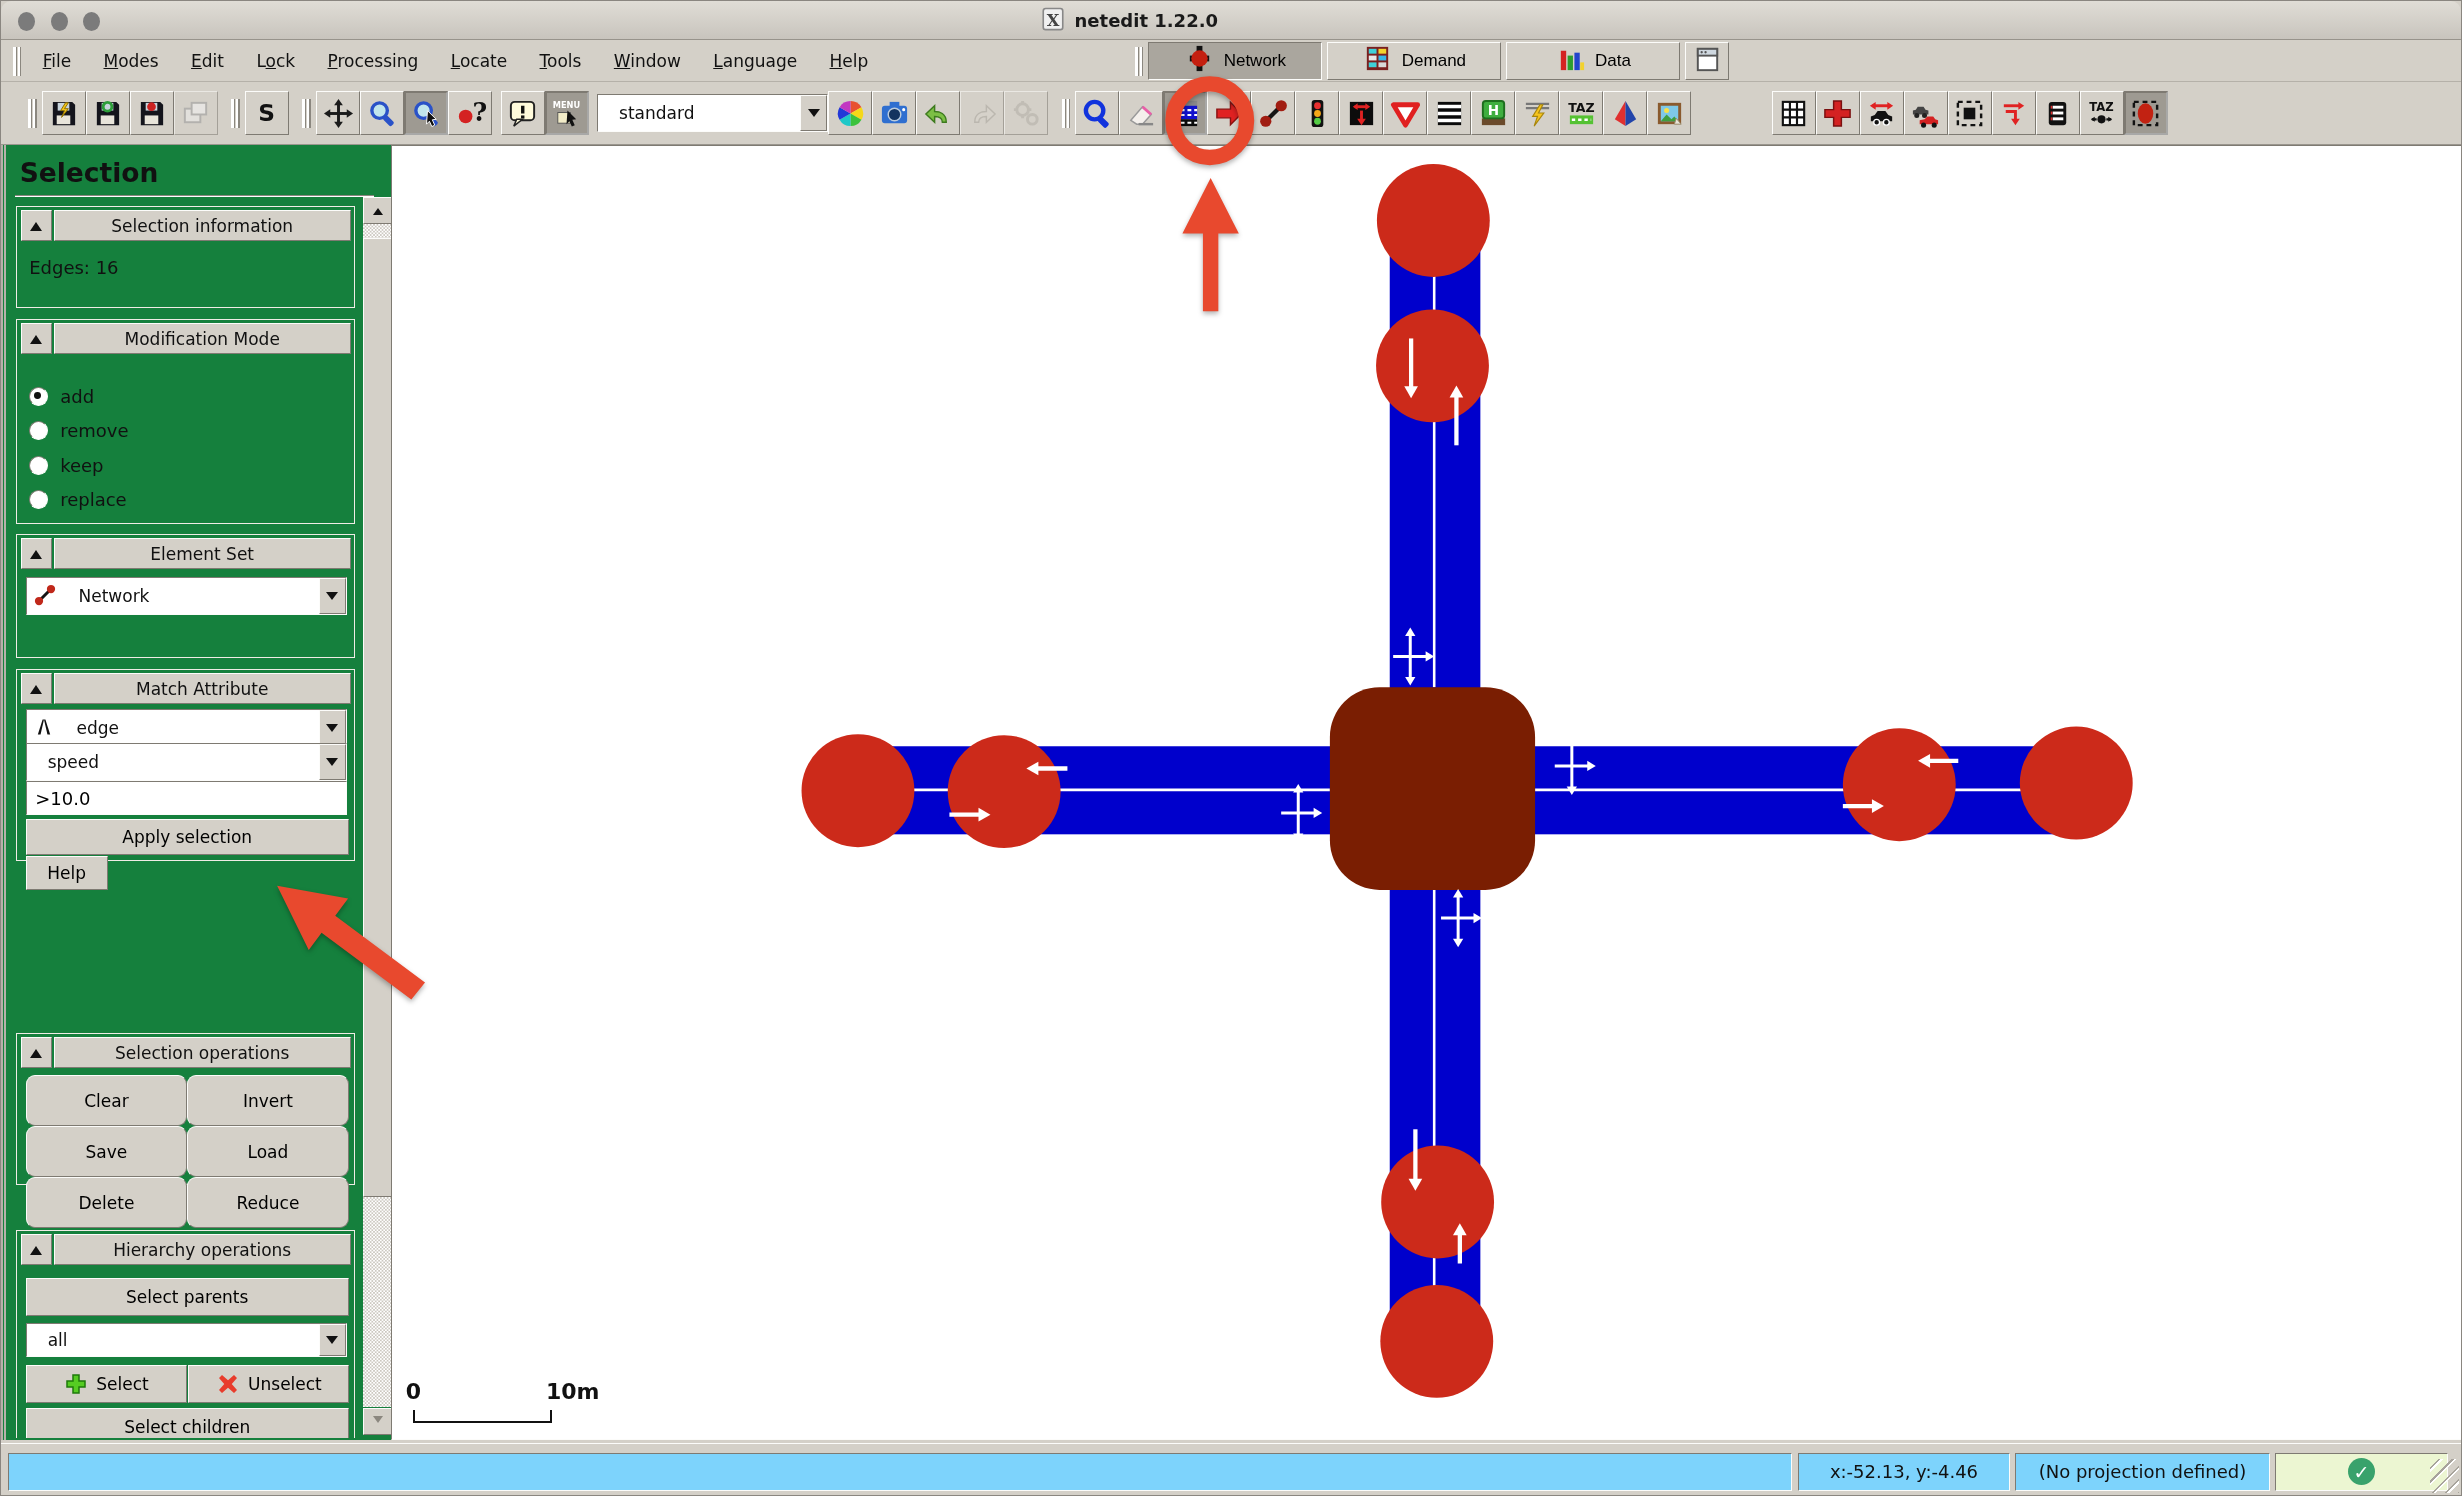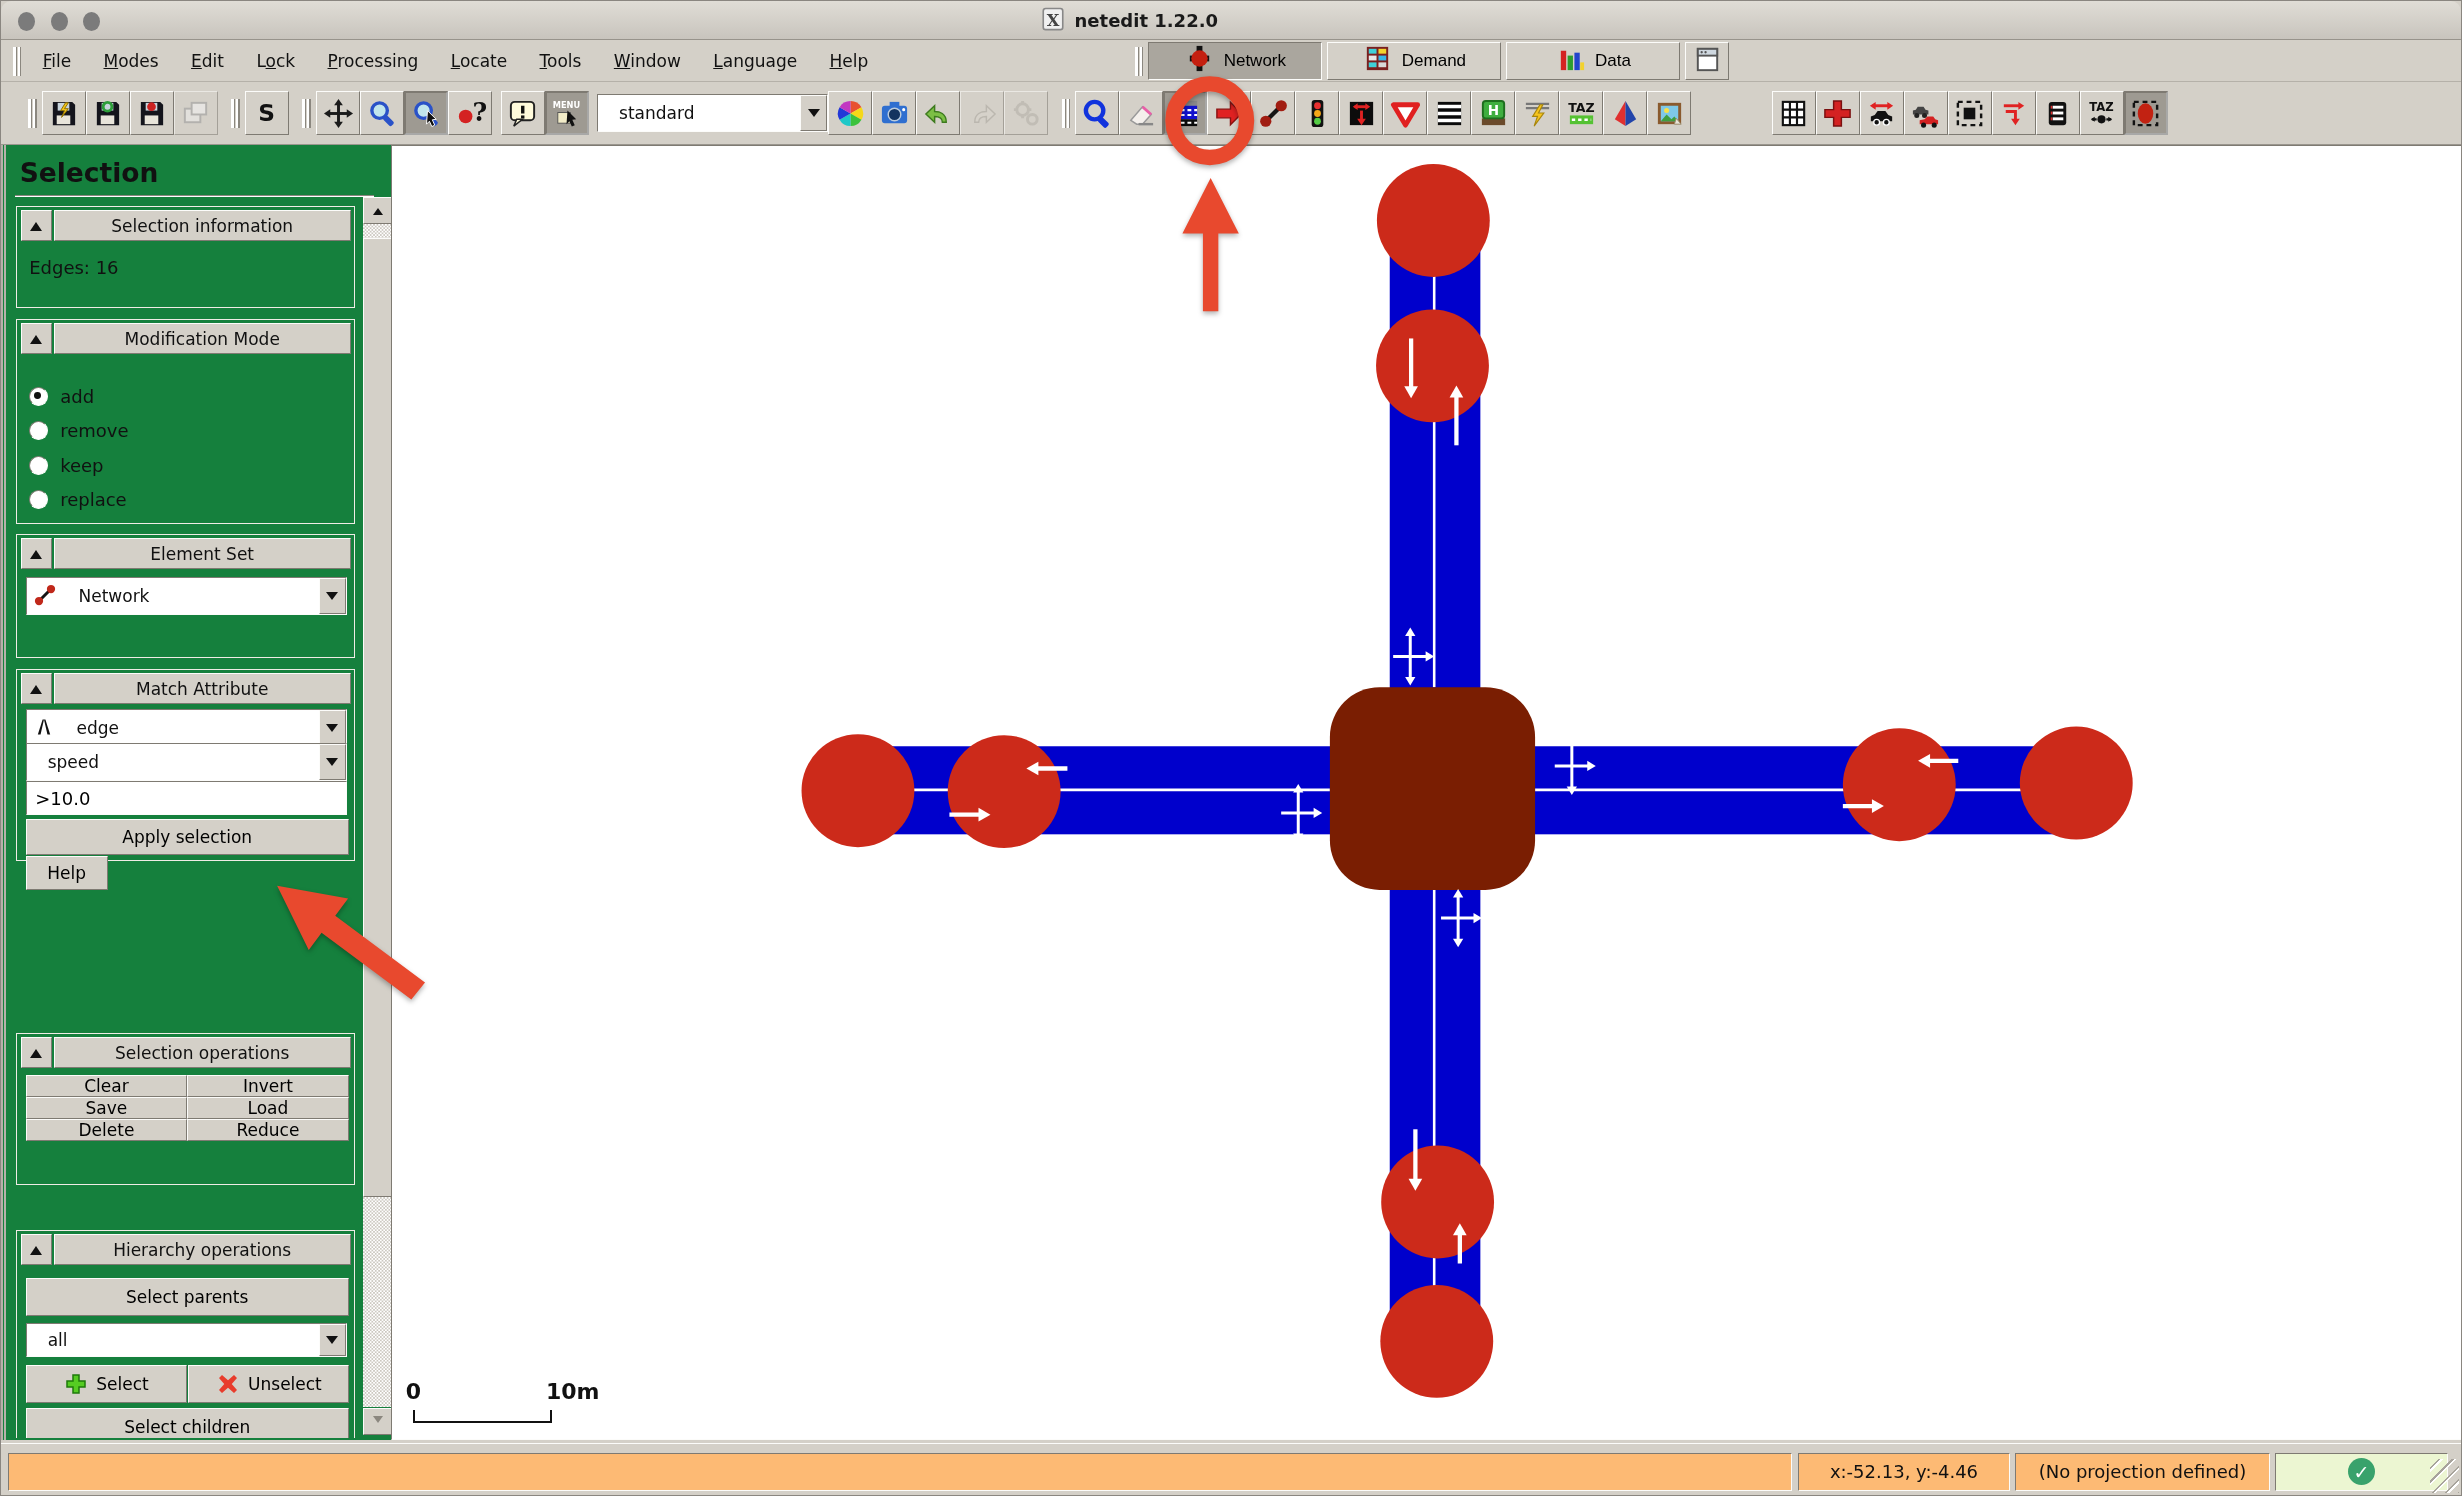--- a/index.html
+++ b/index.html
@@ -66,21 +66,21 @@
   .radio.on::after{content:"";position:absolute;left:4.3px;top:4.3px;width:6.8px;height:6.8px;border-radius:50%;background:#111;}
   .sb-combo{position:absolute;left:8.5px;width:321px;height:38px;display:flex;align-items:center;
     background:#fff;border:1.7px solid;border-color:#7e7a72 #fcfcfa #fcfcfa #7e7a72;}
   .sb-input{position:absolute;left:8.5px;width:321px;height:34px;font-size:18px;padding-left:8.5px;
     border:1.7px solid;border-color:#7e7a72 #fcfcfa #fcfcfa #7e7a72;background:#fff;
     font-family:"DejaVu Sans",sans-serif;}
   .sb-btn{position:absolute;font-size:17px;display:flex;align-items:center;justify-content:center;
     font-family:"DejaVu Sans",sans-serif;}
   .ops-grid{position:absolute;left:8.5px;top:41px;width:323px;display:grid;
     grid-template-columns:1fr 1fr;}
-  .ops-grid .sb-btn{position:static;height:22px;}
+  .ops-grid .sb-btn{position:static;height:51px;border-radius:9px;}
   .spin{position:absolute;left:8.5px;top:44px;width:171px;height:34px;display:flex;}
   .spin input{flex:1;text-align:right;font-size:18px;border:1.7px solid;
     border-color:#7e7a72 #fcfcfa #fcfcfa #7e7a72;background:#fff;padding-right:3.4px;
     font-family:"DejaVu Sans",sans-serif;width:128px;}
   .spin-btns{display:flex;flex-direction:column;}
   .spin-btns button{width:22px;height:17px;display:flex;align-items:center;justify-content:center;padding:0;}
   .tri-u{width:0;height:0;border:5.1px solid transparent;border-bottom:7.7px solid #111;margin-bottom:3.4px;}
   .tri-d{width:0;height:0;border:5.1px solid transparent;border-top:7.7px solid #8b877f;margin-top:3.4px;}
 
   
@@ -96,21 +96,21 @@
   .scalebar{position:absolute;left:12px;top:1233px;width:222px;height:48px;font-weight:bold;font-size:22px;}
   .scale-zero{position:absolute;left:1.7px;top:0;}
   .scale-dist{position:absolute;left:142px;top:0;}
   .scale-line{position:absolute;left:9.4px;top:31px;width:139px;height:13px;
     border-left:2.6px solid #111;border-right:2.6px solid #111;border-bottom:2.6px solid #111;}
 
   
   .statusbar{position:absolute;left:0;top:1442px;width:100%;height:55px;background:#d4d0c8;
     border-top:1.7px solid #fcfcfa;}
   .st-panel{position:absolute;top:8.5px;height:38px;display:flex;align-items:center;justify-content:center;
-    font-size:18px;border:1.7px solid;border-color:#7e7a72 #fcfcfa #fcfcfa #7e7a72;background:#fdba74;white-space:nowrap;}
+    font-size:18px;border:1.7px solid;border-color:#7e7a72 #fcfcfa #fcfcfa #7e7a72;background:#7dd3fc;white-space:nowrap;}
   .st-ok{background:#ecf6d2;}
   .ok-circle{width:27px;height:27px;border-radius:50%;background:#39a26c;color:#fff;
     display:flex;align-items:center;justify-content:center;font-size:19px;font-weight:bold;}
   .resize-grip{position:absolute;right:1.7px;top:15.4px;width:29px;height:34px;
     background:repeating-linear-gradient(135deg,transparent 0 6px,#a8a49c 6px 7.7px,#fff 7.7px 9.4px);}
 
   .overlay{position:absolute;left:0;top:0;width:2462px;height:1496px;pointer-events:none;z-index:60;}
 </style>
 </head>
 <body>

